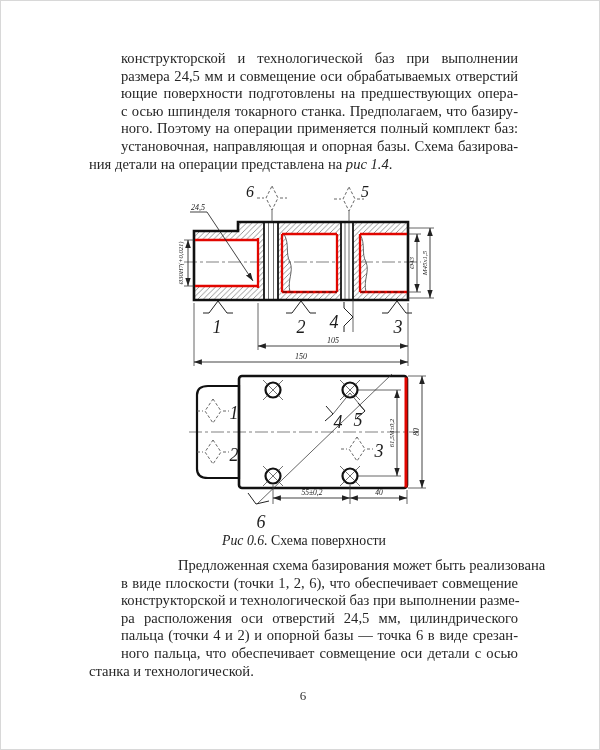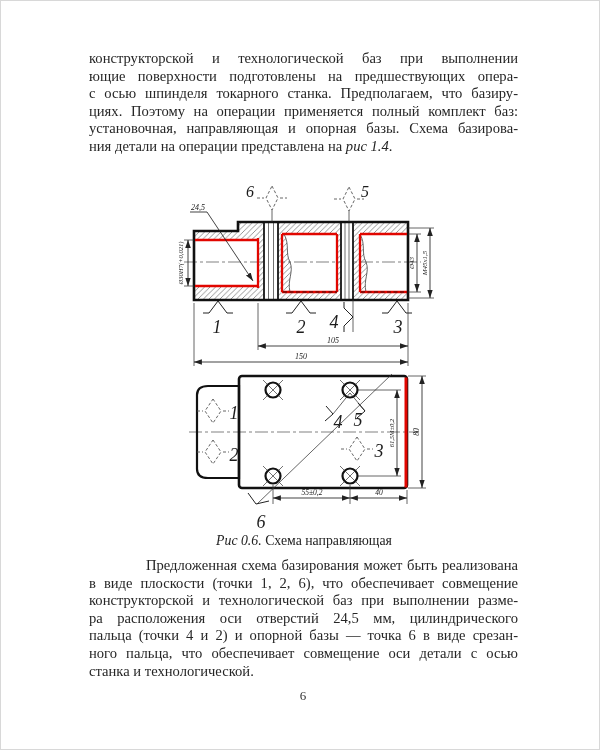--- a/index.html
+++ b/index.html
@@ -2,21 +2,21 @@
 <html style="--hl: #e10600;"><head>
 <meta charset="utf-8">
 <style>
   html,body{margin:0;padding:0;background:#fff;}
   .page{
     position:relative;width:600px;height:750px;background:#ffffff;
     border:1px solid #d8d8d8;box-sizing:border-box;overflow:hidden;
     font-family:"Liberation Serif", serif;color:#262626;
   }
   .para{position:absolute;left:88px;width:429px;font-size:14.6px;line-height:17.6px;}
-  .jline{text-align:justify;text-align-last:justify;height:17.6px;white-space:nowrap;}
+  .jline{text-align:justify;text-align-last:justify;height:17.6px;white-space:nowrap;margin-left:32px;}
   .lastline{text-align:center;text-align-last:left;height:17.6px;}
   .indent{padding-left:57px;box-sizing:border-box;}
   #p1{top:49px;}
   #p2{top:556px;}
   .caption{position:absolute;top:532px;left:0;width:606px;text-align:center;font-size:13.8px;color:#222;}
   .pagenum{position:absolute;top:687px;left:0;width:604px;text-align:center;font-size:13px;color:#333;}
   .figsvg{position:absolute;left:150px;top:165px;width:320px;height:392px;}
   .hl{stroke:var(--hl,#e10600);}
   svg text{font-family:"Liberation Serif", serif;font-style:italic;fill:#1c1c1c;}
   .cl{stroke:#4a4a4a;stroke-width:0.7;stroke-dasharray:13 3 3 3;}
@@ -25,23 +25,24 @@
   .sym{stroke:#222;stroke-width:1;fill:none;}
   .dash{stroke:#555;stroke-width:0.9;stroke-dasharray:3 2;fill:none;}
 </style>
 </head>
 <body>
 
 <div class="page">
 
   <div class="para" id="p1">
     <div class="jline">конструкторской и технологической баз при выполнении</div>
+    <div class="jline">размера 24,5 мм и совмещение оси обрабатываемых отверстий</div>
     <div class="jline">ющие поверхности подготовлены на предшествующих опера-</div>
     <div class="jline">с осью шпинделя токарного станка. Предполагаем, что базиру-</div>
-    <div class="jline">циях. Поэтому на операции применяется полный комплект баз:</div>
+    <div class="jline">ного. Поэтому на операции применяется полный комплект баз:</div>
     <div class="jline">установочная, направляющая и опорная базы. Схема базирова-</div>
     <div class="lastline"><span>ния детали на операции представлена на </span><i>рис 1.4</i><span>.</span></div>
   </div>
 
   <svg class="figsvg" viewBox="150 165 320 392">
     <defs>
       <pattern id="hatch" patternUnits="userSpaceOnUse" width="5.5" height="5.5">
         <path d="M0,5.5 L5.5,0" stroke="#5a5a5a" stroke-width="0.65"></path>
       </pattern>
       <marker id="mE" markerWidth="9" markerHeight="7" refX="8.4" refY="3.5" orient="auto" markerUnits="userSpaceOnUse">
@@ -213,21 +214,21 @@
         <path class="thin" d="M407,375 H425 M407,487 H425"></path>
         <path class="dim" d="M421,375 V487" marker-start="url(#mS)" marker-end="url(#mE)"></path>
         <text font-size="7.5" text-anchor="middle" transform="rotate(-90 417.5 431)" x="417.5" y="431">80</text>
         <path class="thin" d="M357,389 H400 M357,475 H400"></path>
         <path class="dim" d="M396,389 V475" marker-start="url(#mS)" marker-end="url(#mE)"></path>
         <text font-size="6.5" text-anchor="middle" transform="rotate(-90 392.5 432)" x="392.5" y="432">61,5М±0,2</text>
       </g>
     </g>
   </svg>
 
-  <div class="caption"><i>Рис 0.6.</i>&nbsp;<span>Схема направляющая</span></div>
+  <div class="caption"><i>Рис 0.6.</i>&nbsp;<span>Схема поверхности</span></div>
 
   <div class="para" id="p2">
     <div class="jline indent">Предложенная схема базирования может быть реализована</div>
     <div class="jline">в виде плоскости (точки 1, 2, 6), что обеспечивает совмещение</div>
     <div class="jline">конструкторской и технологической баз при выполнении разме-</div>
     <div class="jline">ра расположения оси отверстий 24,5 мм, цилиндрического</div>
     <div class="jline">пальца (точки 4 и 2) и опорной базы — точка 6 в виде срезан-</div>
     <div class="jline">ного пальца, что обеспечивает совмещение оси детали с осью</div>
     <div class="lastline">станка и технологической.</div>
   </div>

